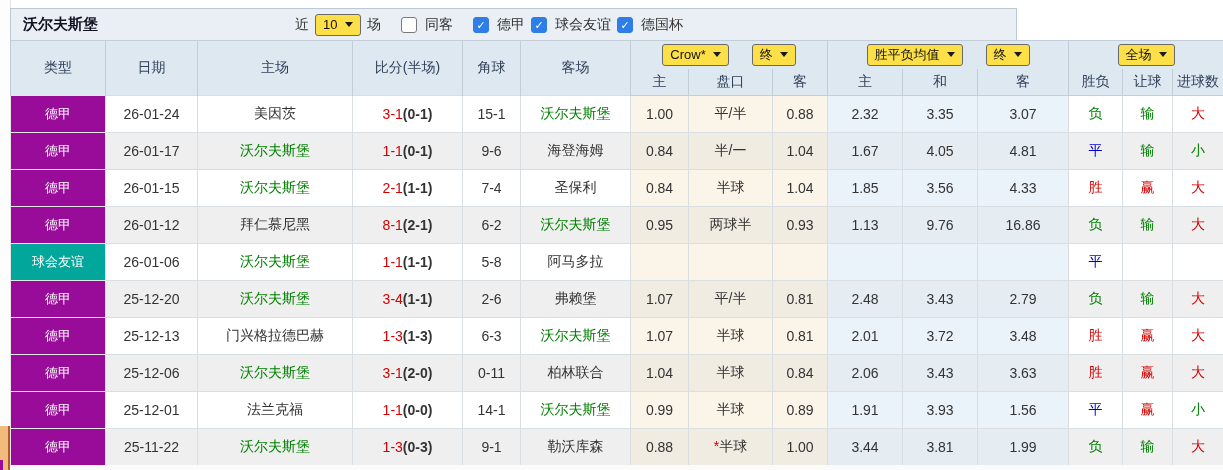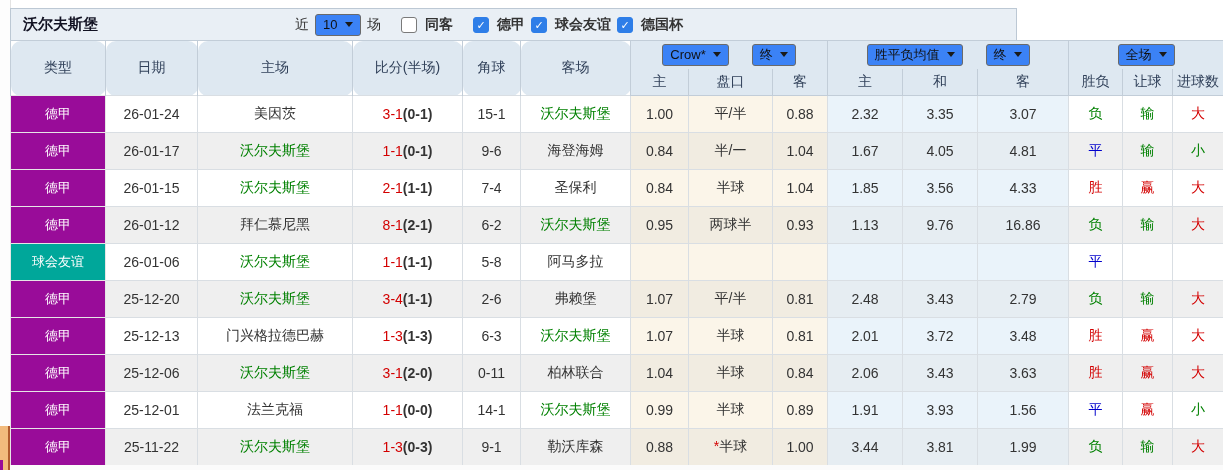--- a/index.html
+++ b/index.html
@@ -13,41 +13,41 @@
                  background:#f2bb7d; border-right:2px solid #b05c2e; }
   .left-purple-sliver { position:absolute; left:0; bottom:0; width:3px; height:10px; background:var(--c-dejia); }
 
   .panel { position:absolute; left:10px; top:8px; width:1007px; }
 
   
   .titlebar { box-sizing:border-box; height:32px; background:#e9eff5; border:1px solid #bcc8d4;
               border-bottom:none; display:flex; align-items:center; }
   .title { font-weight:bold; font-size:15px; color:#111122; margin-left:12px; }
   .controls { margin-left:auto; margin-right:333px; display:flex; align-items:center; gap:6px; font-size:14px; }
-  .sel { display:inline-flex; align-items:center; justify-content:space-between; background:#3b82f6;
+  .sel { display:inline-flex; align-items:center; justify-content:space-between; background:#fde047;
          border:1px solid #6a6a6a; border-radius:3px; padding:2px 7px; font-size:13px; color:#111;
          cursor:default; line-height:16px; }
   .caret { width:0; height:0; border-left:4px solid transparent; border-right:4px solid transparent;
            border-top:5px solid #1a1a1a; margin-left:7px; }
   .sel-near { min-width:30px; }
   .cb { box-sizing:border-box; width:16px; height:16px; border-radius:3px; background:#fff;
         border:1px solid #7a7a7a; display:inline-block; }
   .cb.checked { background:var(--c-check); border-color:var(--c-check); }
   .cb.checked::after { content:"✓"; color:#fff; font-weight:bold; font-size:11px; display:block;
                        text-align:center; line-height:14px; }
-  .cb-label { margin-left:2px;font-weight:bold; }
+  .cb-label { margin-left:2px; }
   .gap { width:8px; }
 
   
   table { border-collapse:collapse; table-layout:fixed; width:1213px; }
   th, td { box-sizing:border-box; padding:0; text-align:center; overflow:hidden; white-space:nowrap; }
   thead th { background:#dee8f1; border:1px solid #c2cdd8; color:#31415a; font-weight:normal; font-size:14px; }
   tr.hdr-top th { height:28px; border-bottom:none; }
   tr.hdr-sub th { height:27px; border-top:none; }
-  thead th.span2 { height:55px;border-radius:10px; }
+  thead th.span2 { height:55px; }
   .hdr-group { display:flex; align-items:center; justify-content:center; gap:23px; }
   tbody td { height:37px; border:1px solid #d9dee3; font-size:14px; color:#333; background:#fff; }
   tbody tr:nth-child(even) td { background:#efefef; }
   tbody td.odds-cell { background:#fbf5e9; }
   tbody tr:nth-child(even) td.odds-cell { background:#f1ece1; }
   tbody td.mean-cell { background:#eaf3fa; }
   tbody tr:nth-child(even) td.mean-cell { background:#e6edf2; }
   td.type-td { color:#fff; font-size:13px; border-color:#e6e6e6; }
   td.type-dejia { background:var(--c-dejia) !important; }
   td.type-friendly { background:var(--c-friendly) !important; }

